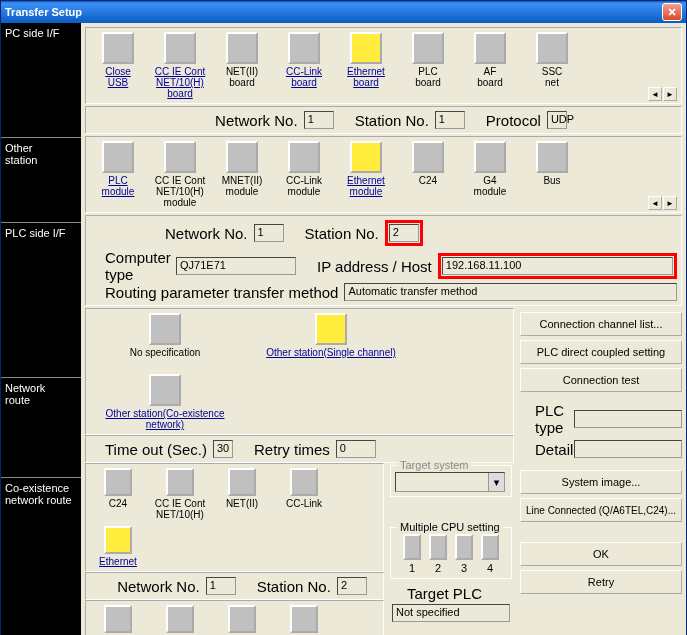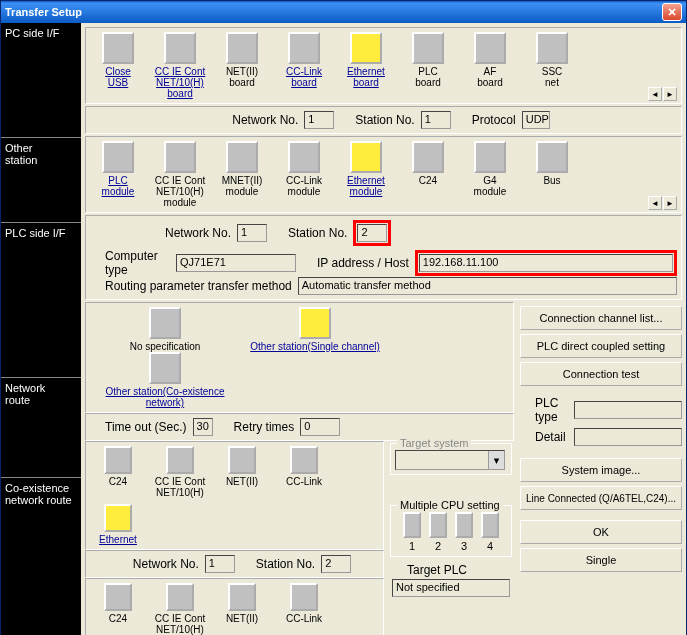--- a/index.html
+++ b/index.html
@@ -14,21 +14,21 @@
 .main { flex: 1; display: flex; flex-direction: column; padding: 4px; gap: 2px; overflow: hidden; }
 .panel { border: 1px inset #fff; background: #ece9d8; padding: 4px; position: relative; }
 .icon-row { display: flex; gap: 6px; flex-wrap: wrap; }
 .icon-item { width: 56px; display: flex; flex-direction: column; align-items: center; text-align: center; cursor: pointer; }
 .icon-box { width: 32px; height: 32px; background: #c0c0c0; border: 2px outset #fff; margin-bottom: 2px; }
 .icon-box.sel { background: #ffec3d; }
 .icon-label { font-size: 10px; line-height: 11px; color: #000; }
 .icon-label.link { color: #000099; text-decoration: underline; }
 .row { display: flex; align-items: center; gap: 4px; }
 .field { height: 18px; border: 1px inset #999; background: #ece9d8; padding: 1px 3px; font-size: 11px; }
-label { font-size: 12px; padding-left: 15px; }
+label { font-size: 15px; padding-left: 15px; }
 .highlight { border: 3px solid #ff0000; padding: 1px; }
 .navarrows { position: absolute; right: 4px; bottom: 2px; display: flex; gap: 1px; }
 .arrowbtn { width: 14px; height: 14px; border: 1px outset #fff; background: #ece9d8; font-size: 8px; display: flex; align-items: center; justify-content: center; cursor: pointer; }
 .rightbtns { width: 168px; display: flex; flex-direction: column; gap: 4px; padding: 4px 0 0 6px; }
 .btn { height: 24px; border: 1px outset #fff; background: #ece9d8; cursor: pointer; font-size: 11px; display: flex; align-items: center; justify-content: center; padding: 0 4px; }
 .groupbox { border: 1px groove #fff; padding: 6px 4px 4px; margin: 2px; position: relative; }
 .groupbox > .legend { position: absolute; top: -7px; left: 6px; background: #ece9d8; padding: 0 3px; font-size: 11px; color: #888; }
 .cpu-row { display: flex; gap: 8px; justify-content: center; }
 .cpu-item { display: flex; flex-direction: column; align-items: center; gap: 2px; }
 .cpu-box { width: 18px; height: 26px; background: #c0c0c0; border: 2px outset #fff; }
@@ -119,21 +119,21 @@
           <div class="arrowbtn">►</div>
         </div>
       </div>
       <div class="panel">
         <div class="row" style="justify-content:center; gap:6px">
           <label>Network No.</label>
           <div class="field" style="width:30px">1</div>
           <label>Station No.</label>
           <div class="field" style="width:30px">1</div>
           <label>Protocol</label>
-          <div class="field" style="width:28px">UDP</div>
+          <div class="field" style="width:20px">UDP</div>
         </div>
       </div>
 
       <div class="panel">
         <div class="icon-row" id="plc-icons">
             <div class="icon-item">
               <div class="icon-box"></div>
               <div class="icon-label link" style="white-space: pre-line;">PLC
 module</div>
             </div>
@@ -196,21 +196,21 @@
         </div>
         <div class="row" style="gap:6px">
           <label>Routing parameter transfer method</label>
           <div class="field" style="flex:1">Automatic transfer method</div>
         </div>
       </div>
 
       <div class="netarea">
         <div class="netleft">
           <div class="panel">
-            <div class="icon-row" id="other-icons" style="gap:0">
+            <div class="icon-row" id="other-icons" style="gap:16px">
                 <div class="icon-item" style="width: 150px;">
                   <div class="icon-box"></div>
                   <div class="icon-label" style="white-space: pre-line;">No specification</div>
                 </div>
                 <div class="icon-item" style="width: 150px;">
                   <div class="icon-box sel"></div>
                   <div class="icon-label link" style="white-space: pre-line;">Other station(Single channel)</div>
                 </div>
                 <div class="icon-item" style="width: 150px;">
                   <div class="icon-box"></div>
@@ -330,20 +330,20 @@
           <div class="row" style="margin-top:6px">
               <label style="width:50px">PLC type</label>
               <div class="field" style="flex:1;height:18px"></div>
             </div>
           <div class="row">
               <label style="width:50px">Detail</label>
               <div class="field" style="flex:1;height:18px"></div>
             </div>
           <div class="btn" style="margin-top:8px">System image...</div>
           <div class="btn" style="font-size:10px">Line Connected (Q/A6TEL,C24)...</div>
-          <div class="btn" style="margin-top:6px">OK</div>
-          <div class="btn">Single</div>
+          <div class="btn" style="margin-top:16px">OK</div>
+          <div class="btn">Retry</div>
         </div>
       </div>
 
     </div>
   </div>
 </div>
 
 </body></html>

